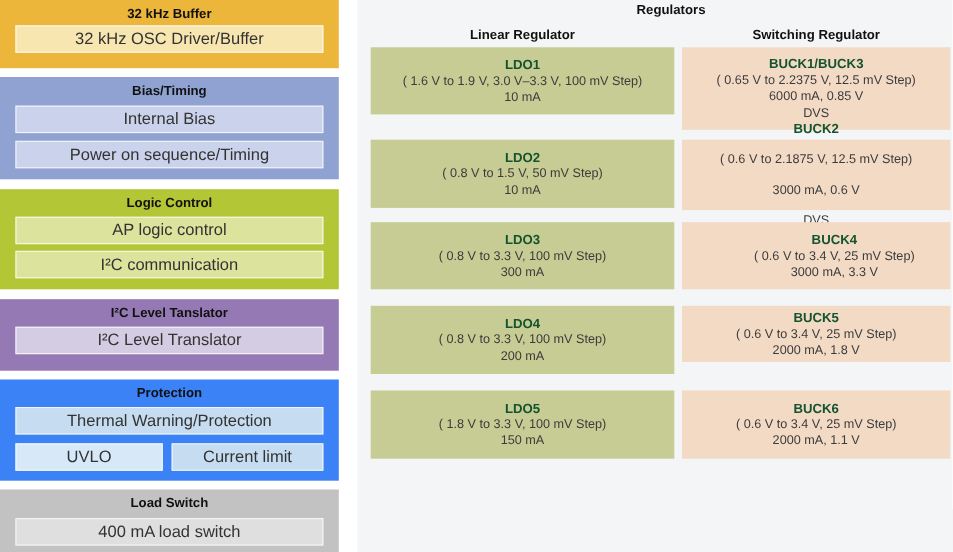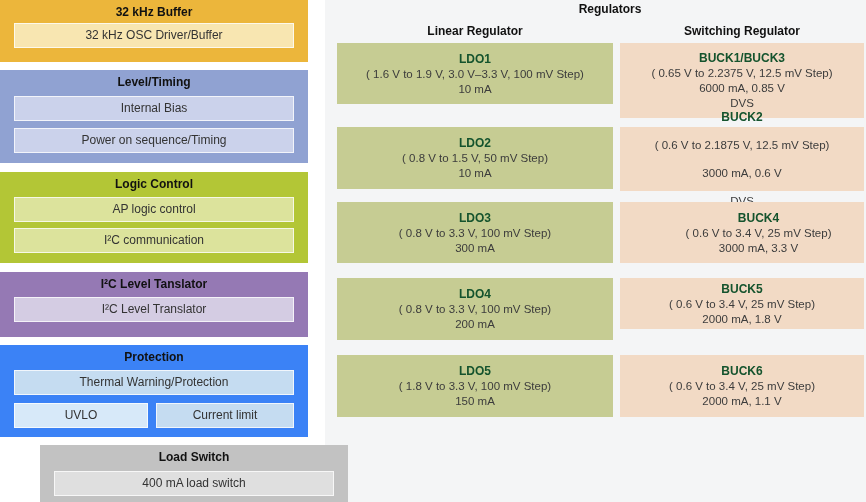--- a/index.html
+++ b/index.html
@@ -42,21 +42,21 @@
     position:absolute;
     left:0;top:5px;width:100%;
     text-align:center;
     font-size:12px;font-weight:bold;color:#111111;
   }
   .litem{
     position:absolute;
     box-sizing:border-box;
     border:1px solid rgba(255,255,255,0.75);
     text-align:center;
-    font-size:12px;color:#333333;
+    font-size:15px;color:#333333;
     white-space:nowrap;
     overflow:hidden;
   }
 
   
   .rblock{
     position:absolute;
     box-sizing:border-box;
     display:flex;flex-direction:column;
     justify-content:center;align-items:center;
@@ -75,40 +75,40 @@
   <div id="regulators-panel"></div>
   <div class="panel-title">Regulators</div>
   <div class="col-header" id="col-header-linear">Linear Regulator</div>
   <div class="col-header" id="col-header-switching">Switching Regulator</div>
 
 <div class="lblock" style="top: 0px; height: 62px; background: rgb(236, 182, 59);">
       <div class="lblock-title">32 kHz Buffer</div>
       <div class="litem" style="left: 14px; top: 23px; width: 280px; height: 25px; line-height: 23px; background: rgb(248, 230, 177);">32 kHz OSC Driver/Buffer</div>
     </div>
     <div class="lblock" style="top: 70px; height: 93px; background: rgb(144, 162, 210);">
-      <div class="lblock-title">Level/Timing</div>
+      <div class="lblock-title">Bias/Timing</div>
       <div class="litem" style="left: 14px; top: 26px; width: 280px; height: 25px; line-height: 23px; background: rgb(203, 210, 235);">Internal Bias</div>
       <div class="litem" style="left: 14px; top: 58px; width: 280px; height: 25px; line-height: 23px; background: rgb(203, 210, 235);">Power on sequence/Timing</div>
     </div>
     <div class="lblock" style="top: 172px; height: 91px; background: rgb(179, 198, 54);">
       <div class="lblock-title">Logic Control</div>
       <div class="litem" style="left: 14px; top: 25px; width: 280px; height: 25px; line-height: 23px; background: rgb(220, 227, 156);">AP logic control</div>
       <div class="litem" style="left: 14px; top: 56px; width: 280px; height: 25px; line-height: 23px; background: rgb(220, 227, 156);">I²C communication</div>
     </div>
     <div class="lblock" style="top: 272px; height: 65px; background: rgb(149, 121, 180);">
       <div class="lblock-title">I²C Level Tanslator</div>
       <div class="litem" style="left: 14px; top: 25px; width: 280px; height: 25px; line-height: 23px; background: rgb(212, 204, 227);">I²C Level Translator</div>
     </div>
     <div class="lblock" style="top: 345px; height: 92px; background: #3b82f6;">
       <div class="lblock-title">Protection</div>
       <div class="litem" style="left: 14px; top: 58px; width: 134px; height: 25px; line-height: 23px; background: rgb(215, 233, 249);">UVLO</div>
       <div class="litem" style="left: 14px; top: 25px; width: 280px; height: 25px; line-height: 23px; background: rgb(197, 220, 241);">Thermal Warning/Protection</div>
       <div class="litem" style="left: 156px; top: 58px; width: 138px; height: 25px; line-height: 23px; background: rgb(197, 220, 241);">Current limit</div>
     </div>
-    <div class="lblock" style="top: 445px; height: 57px; background: rgb(194, 194, 194); margin-left: 40px;">
+    <div class="lblock" style="top: 445px; height: 57px; background: rgb(194, 194, 194);">
       <div class="lblock-title">Load Switch</div>
       <div class="litem" style="left: 14px; top: 26px; width: 280px; height: 25px; line-height: 23px; background: rgb(223, 223, 223);">400 mA load switch</div>
     </div>
     <div class="rblock" style="left: 337px; top: 43px; width: 276px; height: 61px; background: rgb(198, 204, 147);">
       <div class="rtitle">LDO1</div>
       <div class="rline">( 1.6 V to 1.9 V, 3.0 V–3.3 V, 100 mV Step)</div>
       <div class="rline">10 mA</div>
     </div>
     <div class="rblock" style="left: 337px; top: 127px; width: 276px; height: 62px; background: rgb(198, 204, 147);">
       <div class="rtitle">LDO2</div>

